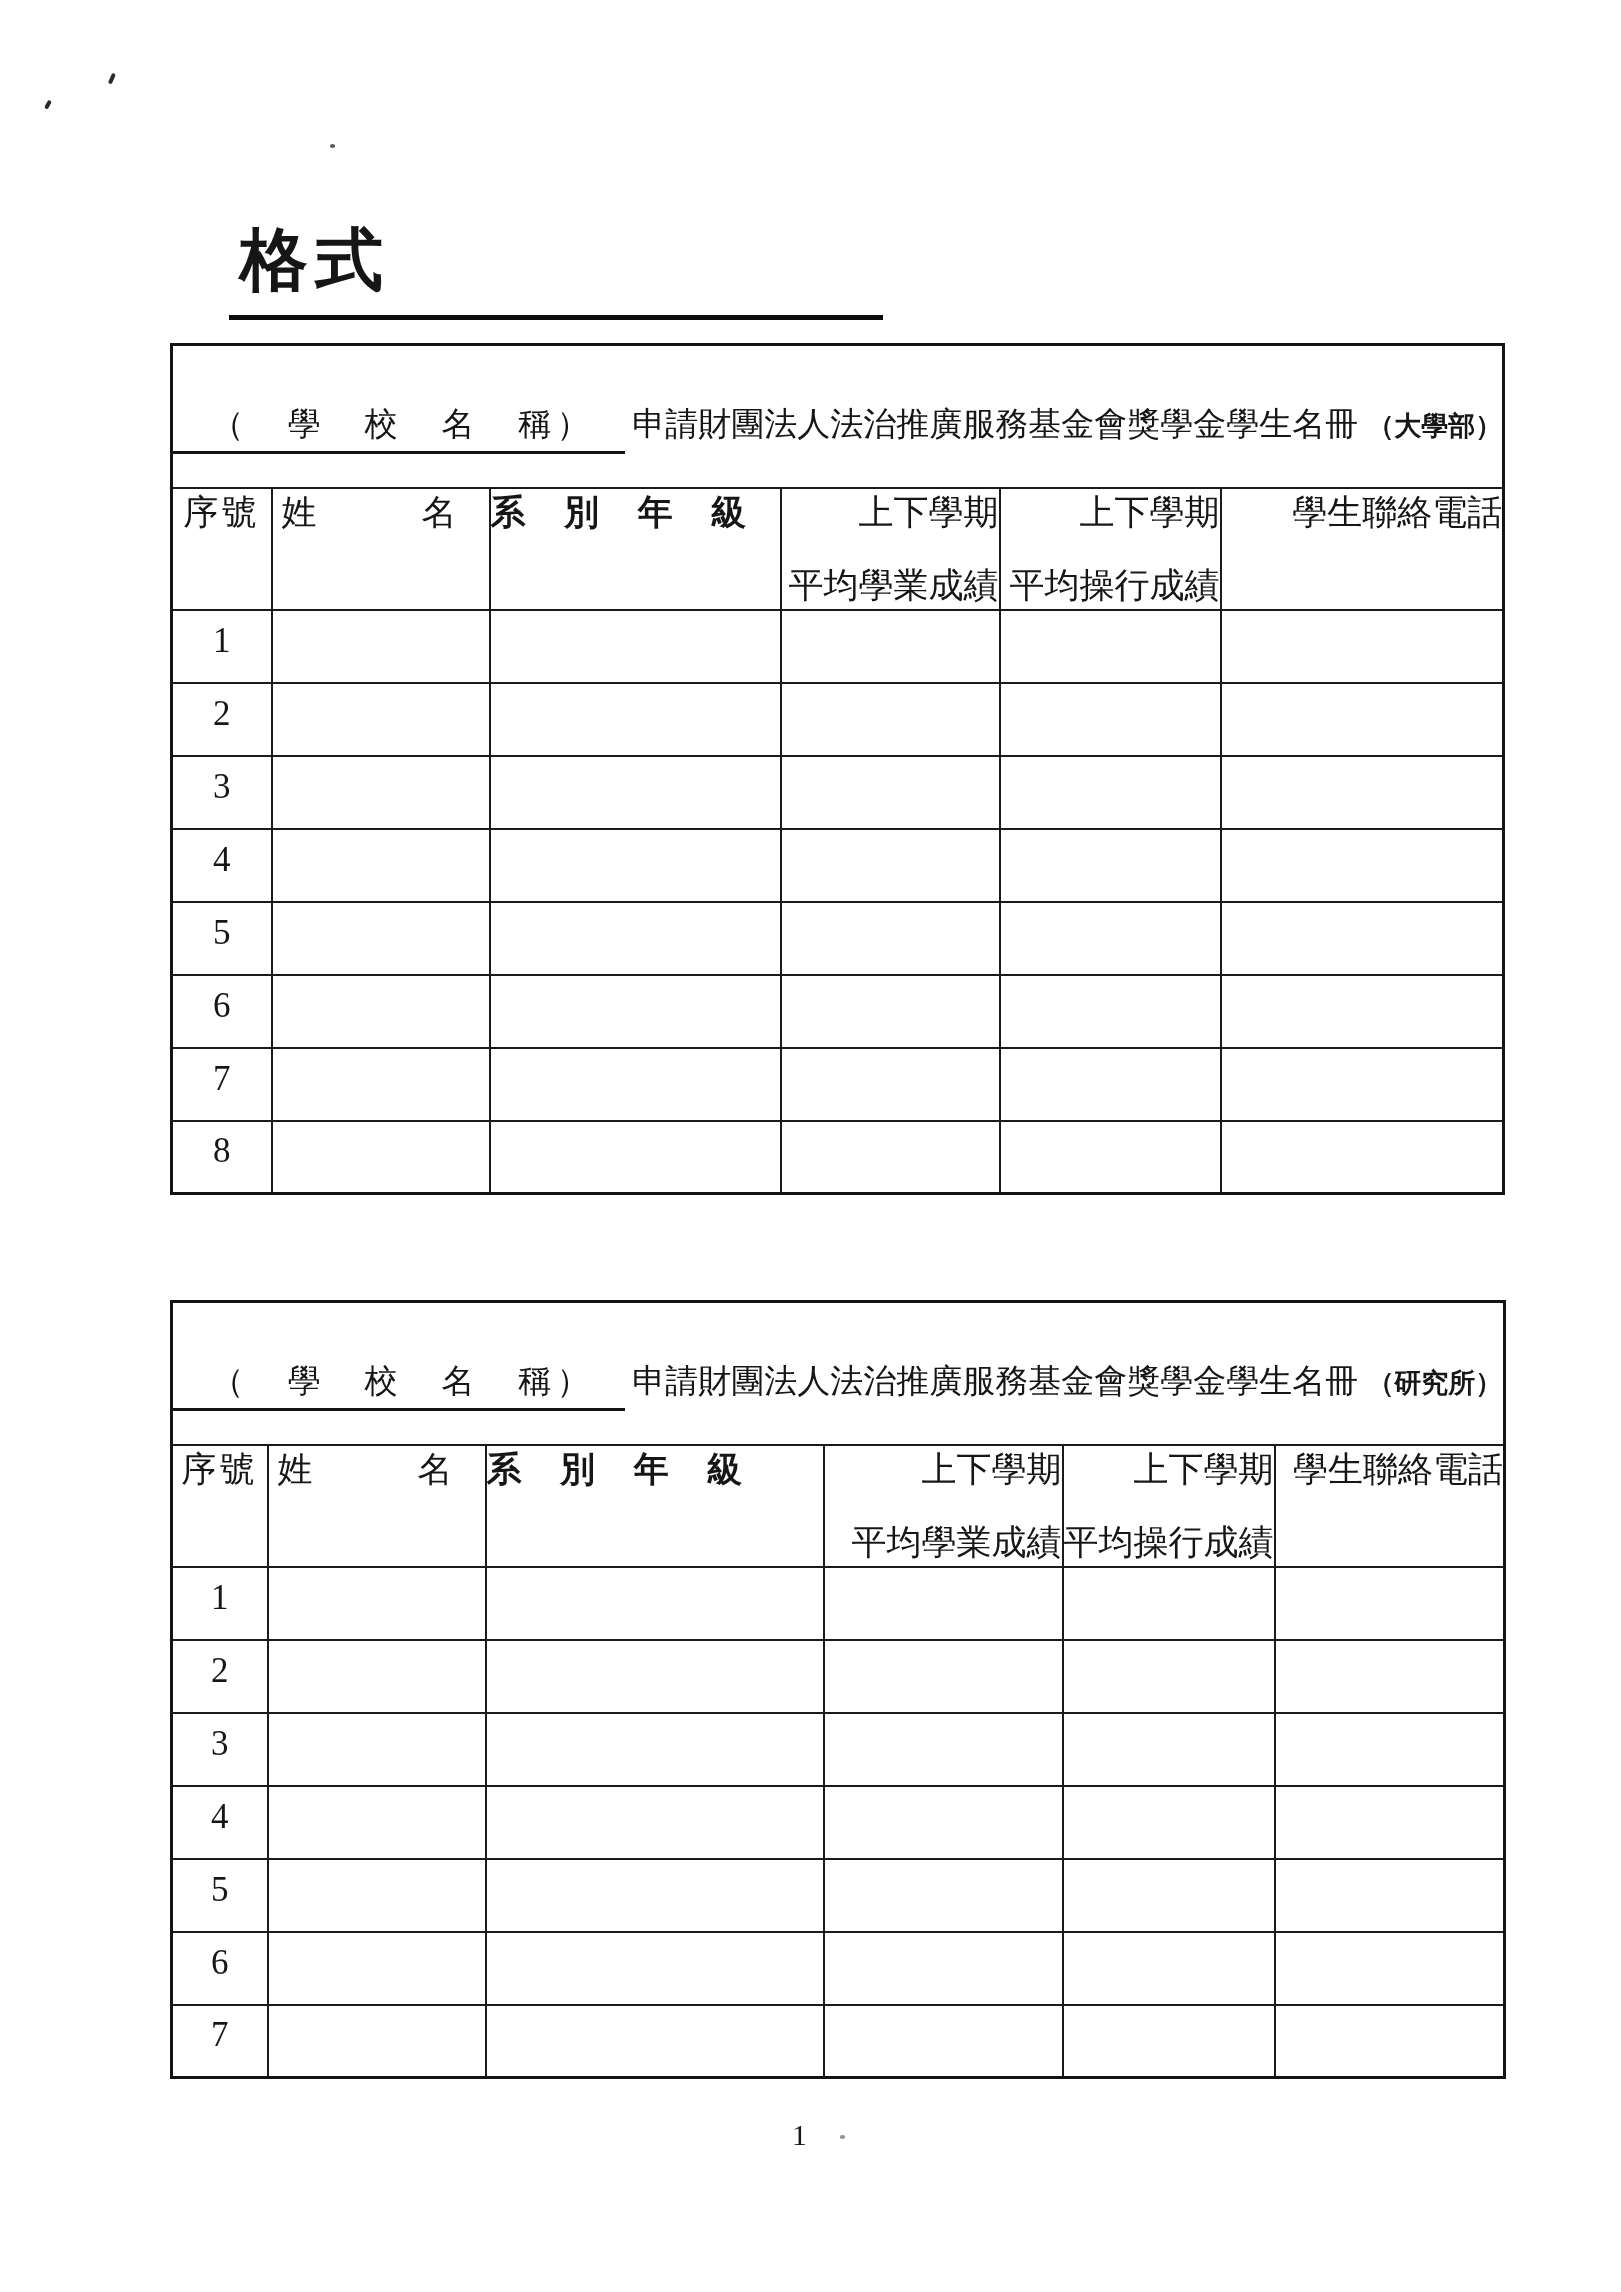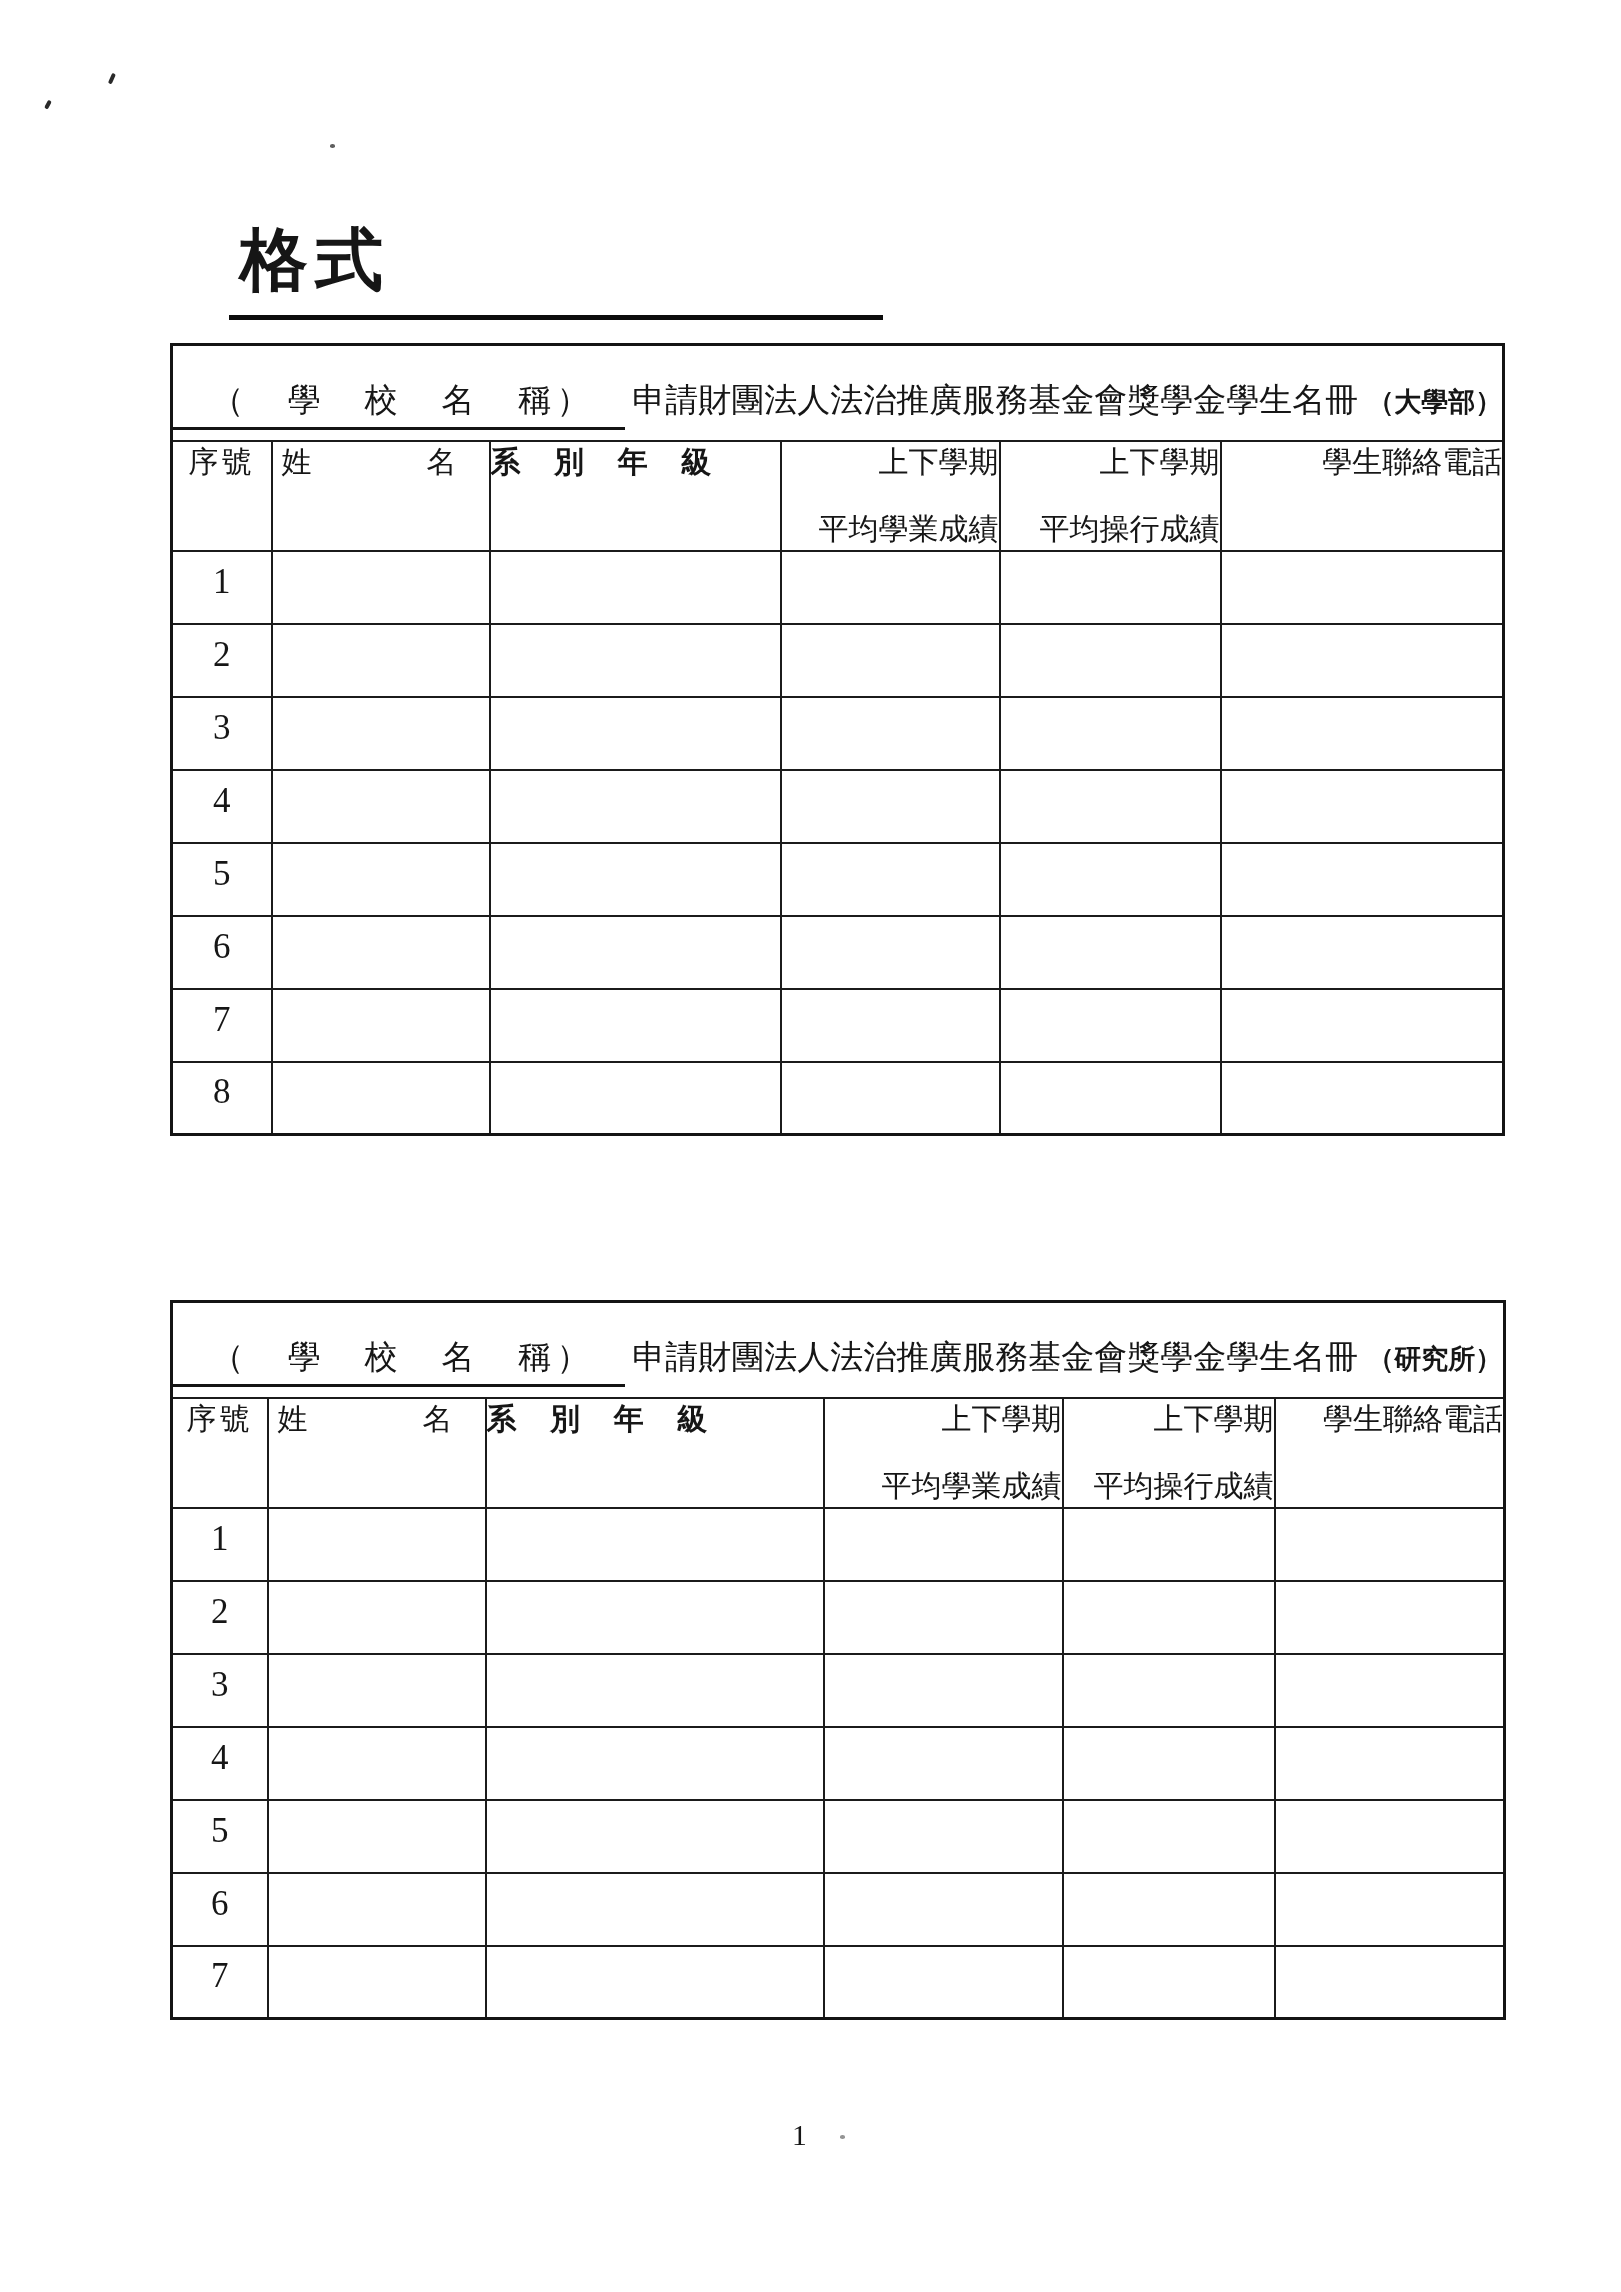--- a/index.html
+++ b/index.html
@@ -55,21 +55,21 @@
 
   table.roster td, table.roster th {
     border: 2.7px solid #1b1b1b;
     padding: 0;
     box-sizing: border-box;
     overflow: hidden;
   }
 
   
   .title-row td {
-    height: 96px;
+    height: 143px;
     vertical-align: middle;
   }
   .title-cell-inner {
     display: flex;
     align-items: baseline;
     white-space: nowrap;
     padding-top: 23px;
   }
   .school-blank {
     display: inline-block;
@@ -89,21 +89,21 @@
     font-size: 27px;
     font-weight: bold;
     margin-left: 9px;
   }
 
   
   .header-row th {
     height: 103px;
     vertical-align: top;
     font-weight: normal;
-    font-size: 30px;
+    font-size: 35px;
     padding-top: 7.2px;
   }
   th.h-serial { text-align: center; letter-spacing: 3.6px; }
   th.h-name .nm-inner {
     display: flex;
     justify-content: space-between;
     padding: 0 32px 0 9px;
   }
   th.h-dept { text-align: left; letter-spacing: 1.8px; font-weight: bold; }
   th.h-twoline { text-align: right; }

